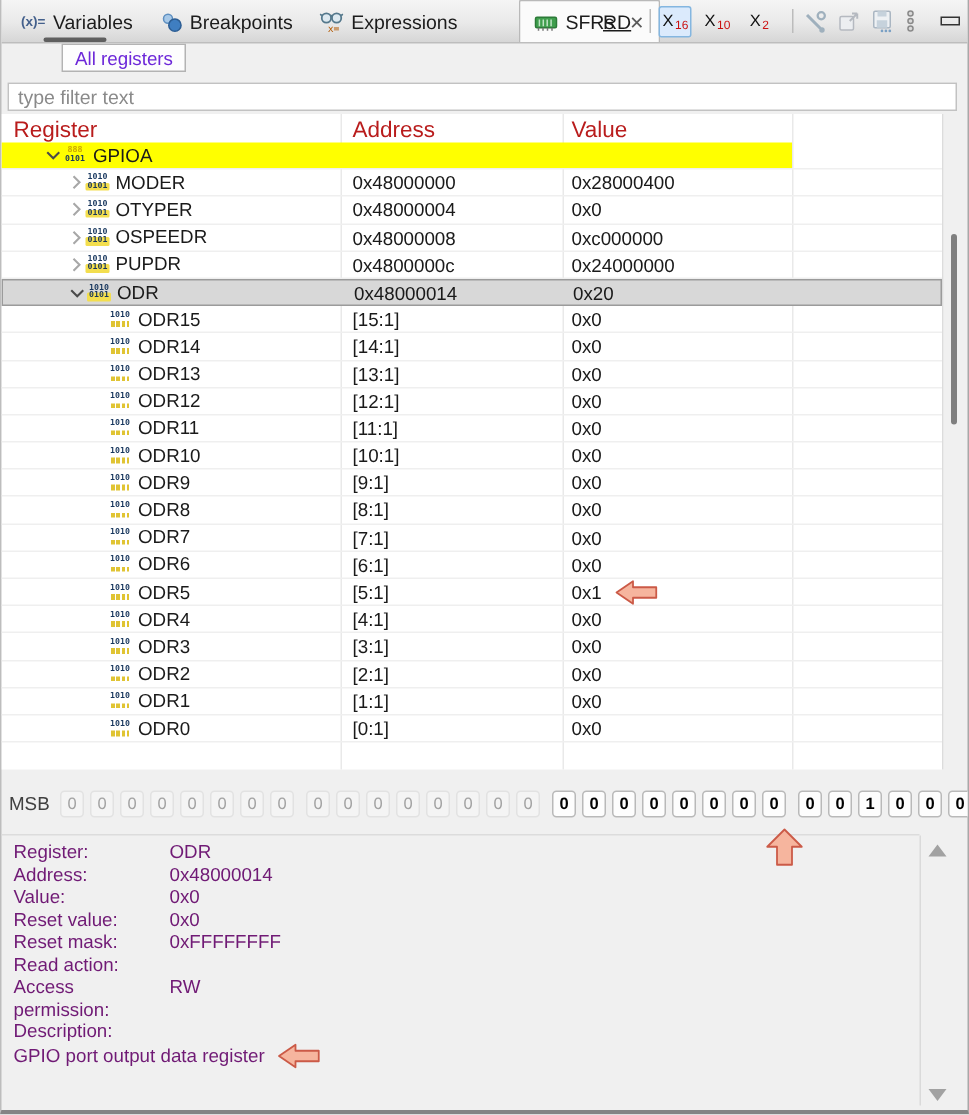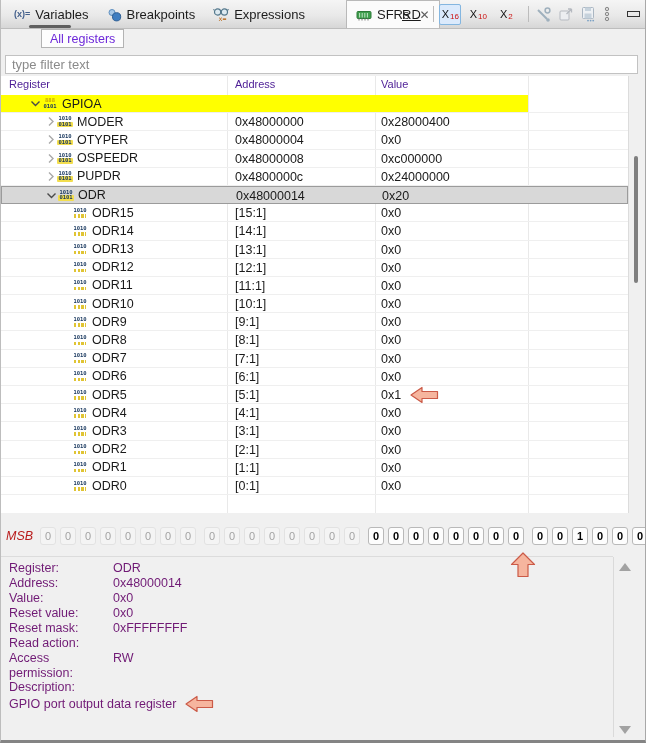--- a/index.html
+++ b/index.html
@@ -31,40 +31,40 @@
   
   .subtab{position:absolute;left:3px;top:29px;height:17px;background:#fdfdfd;border:1px solid #b3b3b3;
     display:flex;align-items:center;padding:0 8px;font-size:12.5px;color:#6d28d9;margin-left:37px;}
   
   .filter{position:absolute;left:4px;top:55px;width:633px;height:19px;box-sizing:border-box;
     border:1px solid #c2c2c2;background:#fff;font-family:inherit;font-size:13px;padding:0 6px;color:#222;}
   .filter::placeholder{color:#8a8a8a;}
   
   .table{position:absolute;left:0;top:76px;width:627px;height:437px;background:#fff;border-right:1px solid #dcdcdc;}
   .colline{position:absolute;top:0;bottom:0;width:1px;background:#e9e9e9;z-index:0;}
-  .thead{position:absolute;top:0;left:0;right:0;height:24px;font-size:11px;color:#4c1d95;z-index:1;}
+  .thead{position:absolute;top:0;left:0;right:0;height:24px;font-size:15px;color:#b91c1c;z-index:1;}
   .thead span{position:absolute;top:2px;}
   .tbody{position:absolute;top:19px;left:0;right:0;z-index:1;}
   .trow{position:relative;height:18.2px;box-sizing:border-box;display:flex;align-items:center;
     font-size:12.5px;border-bottom:1px solid #efefef;overflow:visible;}
   .trow.hl-yellow{background:linear-gradient(90deg,#ffff00 0,#ffff00 527px,transparent 527px);}
   .trow.hl-selected{background:#d8d8d8;border:1px solid #9b9b9b;}
   .chev{width:13px;height:12px;display:inline-flex;align-items:center;justify-content:center;flex:none;}
   .regicon{width:16px;flex:none;margin-right:4px;font-family:"DejaVu Sans Mono",monospace;
     font-size:5.5px;line-height:5.5px;font-weight:bold;color:#17365d;text-align:center;}
   .regicon .y{color:#c9a602;}
   .regicon .yb{display:block;background:#f3de4e;border-radius:1px;}
   .ybits{width:12px;height:3.5px;margin:1px auto 0;
     background:repeating-linear-gradient(90deg,#e0c433 0 2.4px,rgba(0,0,0,0) 2.4px 3.6px);}
   .cell-addr{position:absolute;left:234px;top:2px;}
   .cell-val{position:absolute;left:380px;top:0;height:18px;display:flex;align-items:center;gap:8px;}
   .tthumb{position:absolute;left:633px;top:156px;width:4px;height:127px;background:#7f7f7f;border-radius:2px;}
   
   .bitrow{position:absolute;left:2px;top:526px;height:20px;display:flex;align-items:center;}
-  .bitlabel{font-size:12.5px;color:#b91c1c;margin:0 3px;font-style:italic;}
+  .bitlabel{font-size:12.5px;color:#404040;margin:0 3px;}
   .bit{width:14px;height:16px;flex:none;margin-left:4px;border:1px solid #b9b9b9;border-radius:3px;
     background:#fdfdfd;font-size:11px;font-weight:600;color:#000;
     display:inline-flex;align-items:center;justify-content:center;}
   .bit.dis{border-color:#e2e2e2;background:#f4f4f4;color:#a3a3a3;font-weight:400;}
   .bit.grp{margin-left:8px;}
   
   .details{position:absolute;left:0;top:556px;width:612px;height:181px;border-top:1px solid #dcdcdc;
     padding-top:4px;box-sizing:border-box;font-size:12.5px;color:#701a75;}
   .drow{display:flex;height:15px;line-height:15px;padding-left:8px;}
   .dlabel{width:104px;flex:none;}

